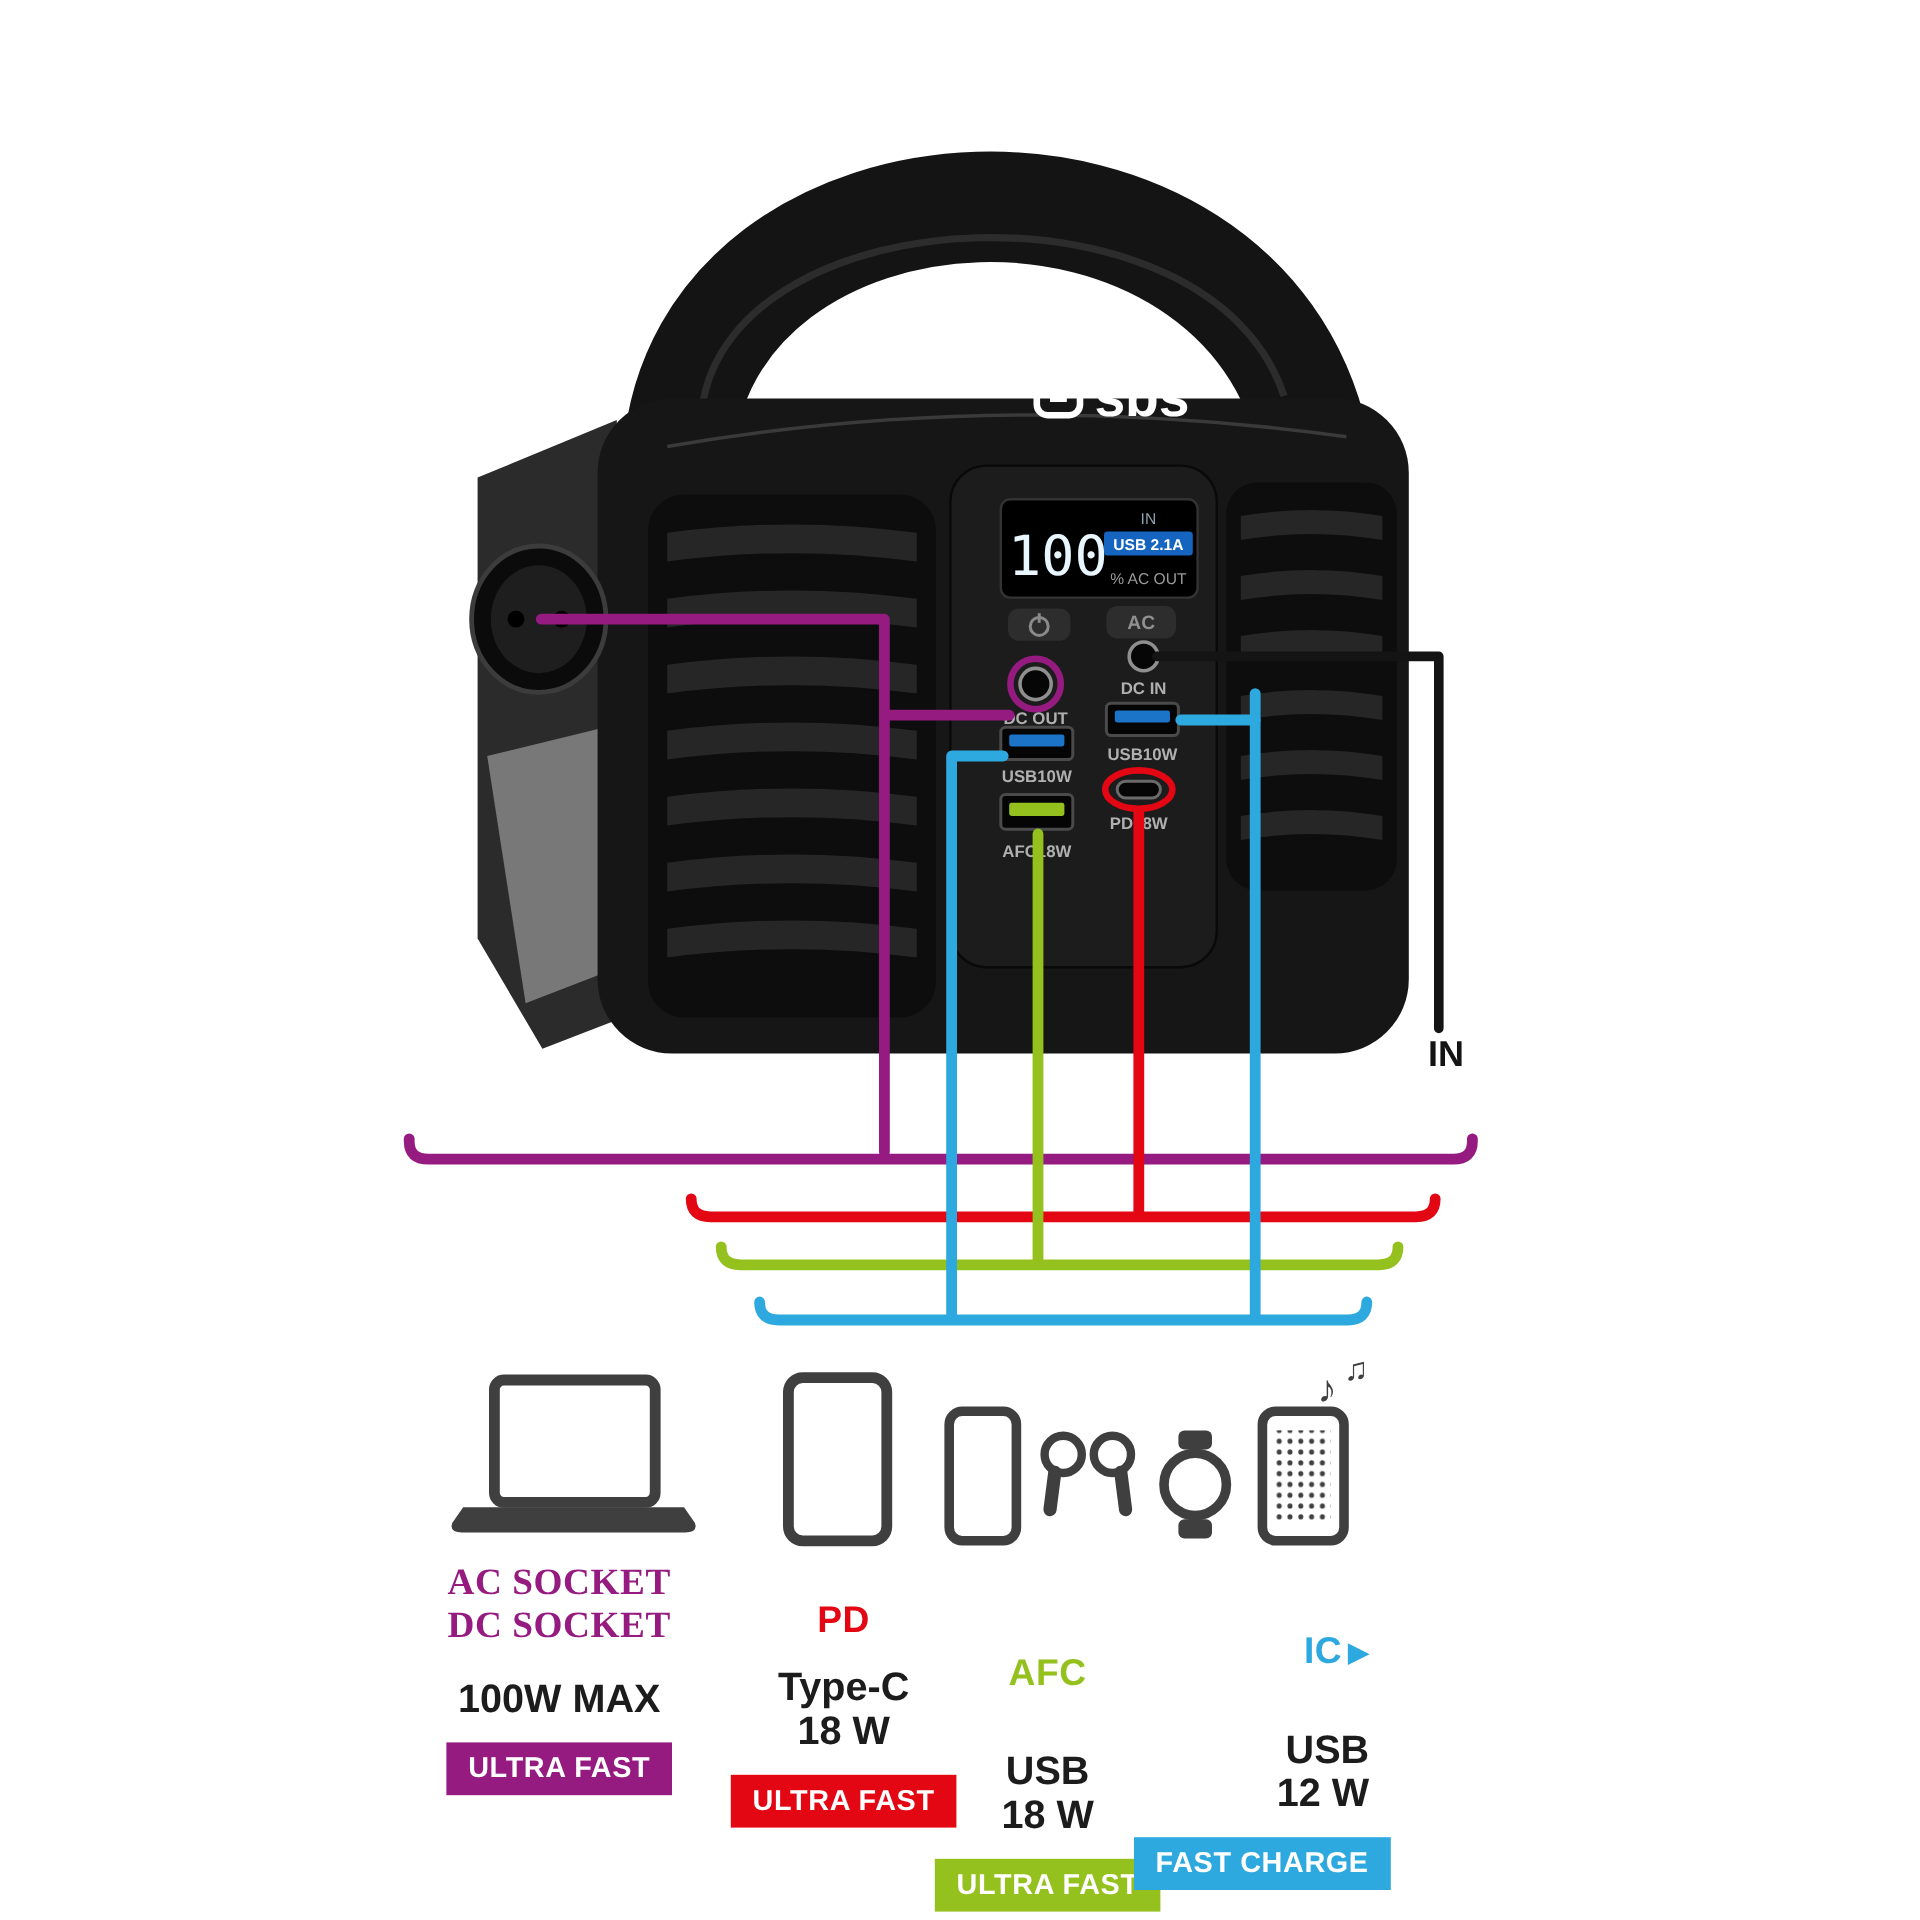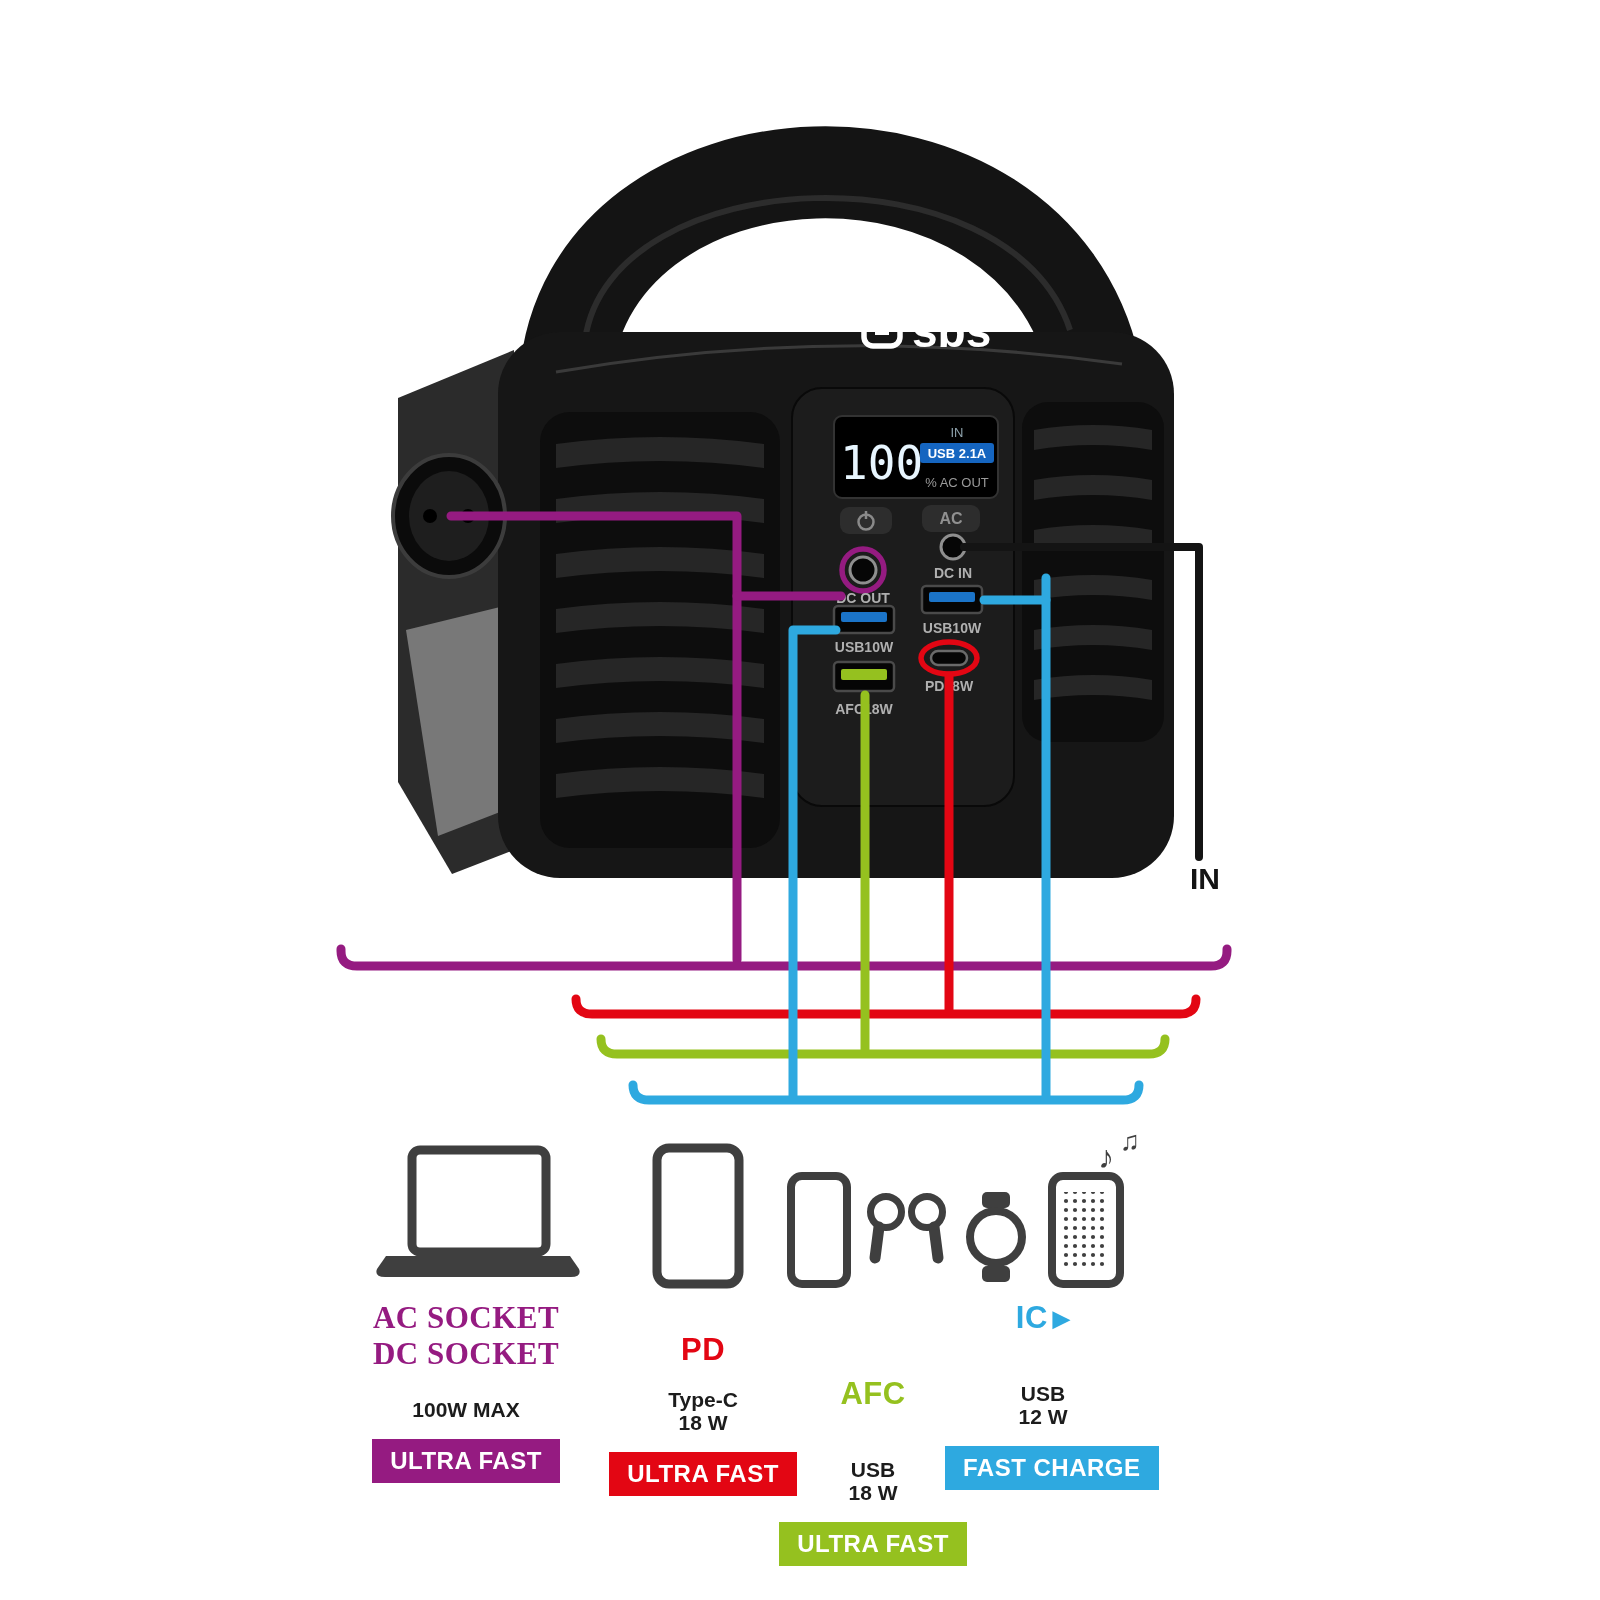--- a/index.html
+++ b/index.html
@@ -7,21 +7,21 @@
     position:relative;width:1588px;height:1600px;background:#ffffff;
     font-family:"Liberation Sans",sans-serif;overflow:hidden;
   }
   .canvas svg{position:absolute;left:0;top:0;}
   .col{position:absolute;text-align:center;}
   .col-title{font-weight:bold;font-size:31px;letter-spacing:.5px;line-height:1.16;}
   .c-purple{color:var(--purple);font-family:Liberation Serif, serif;}
   .c-red{color:var(--red);}
   .c-green{color:var(--green);}
   .c-blue{color:var(--blue);}
-  .spec{font-weight:bold;font-size:21px;color:#1c1c1c;line-height:1.1;}
+  .spec{font-weight:bold;font-size:33px;color:#1c1c1c;line-height:1.1;}
   .spec-gap{margin-top:26px;}
   .spec-gap2{margin-top:22px;}
   .badge{display:inline-block;color:#fff;font-weight:bold;font-size:24px;
     padding:8px 18px;letter-spacing:.5px;margin-top:18px;white-space:nowrap;}
   .bg-purple{background:var(--purple);}
   .bg-red{background:var(--red);}
   .bg-green{background:var(--green);}
   .bg-blue{background:var(--blue);}
   .in-label{position:absolute;left:1170px;top:862px;width:70px;text-align:center;
     font-weight:bold;font-size:30px;color:#141414;}
@@ -232,21 +232,21 @@
 
   <div class="col" style="left:775px;top:1376px;width:196px;">
     <div class="col-title c-green">AFC</div>
     <div class="spec spec-gap2" style="margin-top:46px;">
       <div>USB</div>
       <div>18 W</div>
     </div>
     <div class="badge bg-green">ULTRA FAST</div>
   </div>
 
-  <div class="col" style="left:945px;top:1300px;width:196px;">
+  <div class="col" style="left:945px;top:1358px;width:196px;text-align:right;">
     <div class="col-title c-blue">
       <span>IC</span><span class="ic-arrow">▶</span>
     </div>
     <div class="spec spec-gap2" style="margin-top:46px;">
       <div>USB</div>
       <div>12 W</div>
     </div>
     <div class="badge bg-blue">FAST CHARGE</div>
   </div>
 

